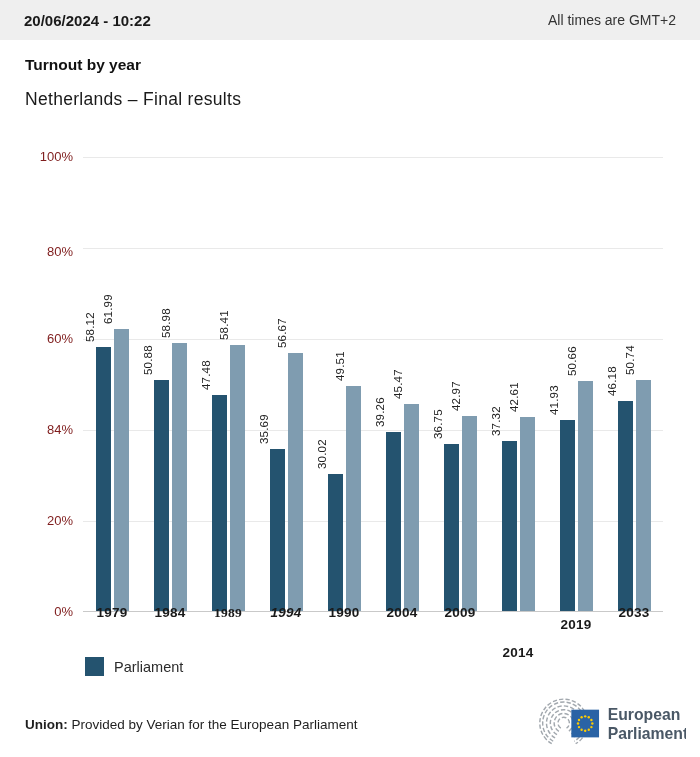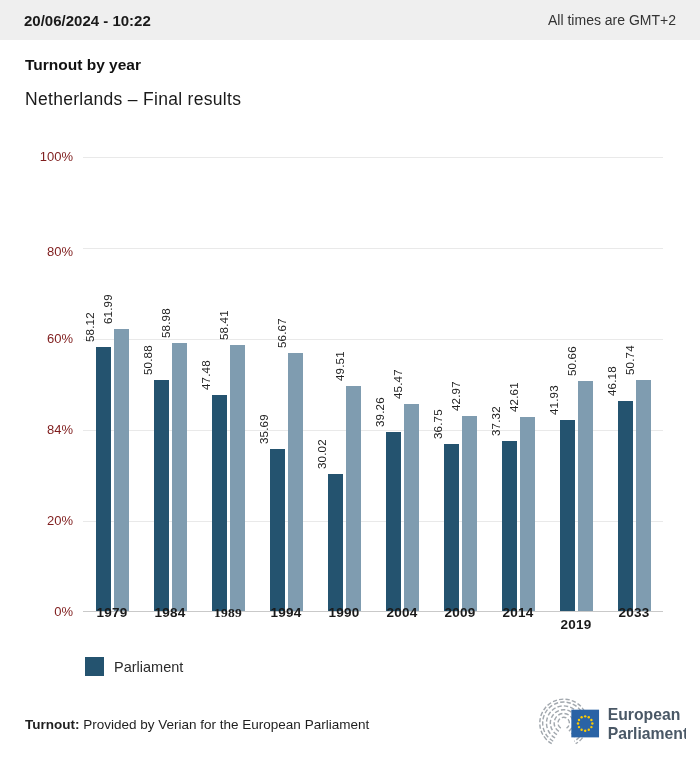--- a/index.html
+++ b/index.html
@@ -80,61 +80,61 @@
       <div class="year" style="left: 58px;">1984</div>
       <div class="bar" style="left: 128.5px; width: 15px; height: 216.034px; background: rgb(36, 83, 111);"></div>
       <div class="val" style="left: 129.5px; bottom: 222.034px;">47.48</div>
       <div class="bar" style="left: 146.5px; width: 15px; height: 265.765px; background: rgb(127, 156, 176);"></div>
       <div class="val" style="left: 147.5px; bottom: 271.765px;">58.41</div>
       <div class="year" style="left: 116px; font-family: Liberation Serif, serif;">1989</div>
       <div class="bar" style="left: 186.5px; width: 15px; height: 162.389px; background: rgb(36, 83, 111);"></div>
       <div class="val" style="left: 187.5px; bottom: 168.389px;">35.69</div>
       <div class="bar" style="left: 204.5px; width: 15px; height: 257.849px; background: rgb(127, 156, 176);"></div>
       <div class="val" style="left: 205.5px; bottom: 263.849px;">56.67</div>
-      <div class="year" style="left: 174px;">1994</div>
+      <div class="year" style="left: 174px; font-style: italic;">1994</div>
       <div class="bar" style="left: 244.5px; width: 15px; height: 136.591px; background: rgb(36, 83, 111);"></div>
       <div class="val" style="left: 245.5px; bottom: 142.591px;">30.02</div>
       <div class="bar" style="left: 262.5px; width: 15px; height: 225.27px; background: rgb(127, 156, 176);"></div>
       <div class="val" style="left: 263.5px; bottom: 231.27px;">49.51</div>
       <div class="year" style="left: 232px;">1990</div>
       <div class="bar" style="left: 302.5px; width: 15px; height: 178.633px; background: rgb(36, 83, 111);"></div>
       <div class="val" style="left: 303.5px; bottom: 184.633px;">39.26</div>
       <div class="bar" style="left: 320.5px; width: 15px; height: 206.888px; background: rgb(127, 156, 176);"></div>
       <div class="val" style="left: 321.5px; bottom: 212.888px;">45.47</div>
       <div class="year" style="left: 290px;">2004</div>
       <div class="bar" style="left: 360.5px; width: 15px; height: 167.213px; background: rgb(36, 83, 111);"></div>
       <div class="val" style="left: 361.5px; bottom: 173.213px;">36.75</div>
       <div class="bar" style="left: 378.5px; width: 15px; height: 195.513px; background: rgb(127, 156, 176);"></div>
       <div class="val" style="left: 379.5px; bottom: 201.513px;">42.97</div>
       <div class="year" style="left: 348px;">2009</div>
       <div class="bar" style="left: 418.5px; width: 15px; height: 169.806px; background: rgb(36, 83, 111);"></div>
       <div class="val" style="left: 419.5px; bottom: 175.806px;">37.32</div>
       <div class="bar" style="left: 436.5px; width: 15px; height: 193.875px; background: rgb(127, 156, 176);"></div>
       <div class="val" style="left: 437.5px; bottom: 199.875px;">42.61</div>
-      <div class="year" style="left: 406px;">2014</div>
+      <div class="year" style="left: 406px; margin-top: 40px;">2014</div>
       <div class="bar" style="left: 476.5px; width: 15px; height: 190.781px; background: rgb(36, 83, 111);"></div>
       <div class="val" style="left: 477.5px; bottom: 196.781px;">41.93</div>
       <div class="bar" style="left: 494.5px; width: 15px; height: 230.503px; background: rgb(127, 156, 176);"></div>
       <div class="val" style="left: 495.5px; bottom: 236.503px;">50.66</div>
       <div class="year" style="left: 464px; margin-top: 12px;">2019</div>
       <div class="bar" style="left: 534.5px; width: 15px; height: 210.119px; background: rgb(36, 83, 111);"></div>
       <div class="val" style="left: 535.5px; bottom: 216.119px;">46.18</div>
       <div class="bar" style="left: 552.5px; width: 15px; height: 230.867px; background: rgb(127, 156, 176);"></div>
       <div class="val" style="left: 553.5px; bottom: 236.867px;">50.74</div>
       <div class="year" style="left: 522px;">2033</div>
     </div>
 
   <div class="legend">
     <div class="legend-item">
       <span class="legend-swatch" id="sw0" style="background: rgb(36, 83, 111);"></span>
       <span class="legend-label">Parliament</span>
     </div>
   </div>
 
-  <div class="source"><b>Turnout:</b><span> Provided by Verian for the European Parliament</span></div>
+  <div class="source"><b>Union:</b><span> Provided by Verian for the European Parliament</span></div>
 
   <svg class="logo" viewBox="0 0 180 54" aria-hidden="true">
     <g fill="none" stroke="#a2a8ae" stroke-width="1.5" stroke-dasharray="4.5 2.2">
       <path d="M49 31.2 A6 6 0 1 1 55 31.2"></path>
       <path d="M47 34.66 A10 10 0 1 1 57 34.66"></path>
       <path d="M45 38.12 A14 14 0 1 1 59 38.12"></path>
       <path d="M43 41.59 A18 18 0 1 1 61 41.59"></path>
       <path d="M41 45.05 A22 22 0 1 1 63 45.05"></path>
       <path d="M39.5 47.65 A25 25 0 1 1 64.5 47.65"></path>
     </g>

